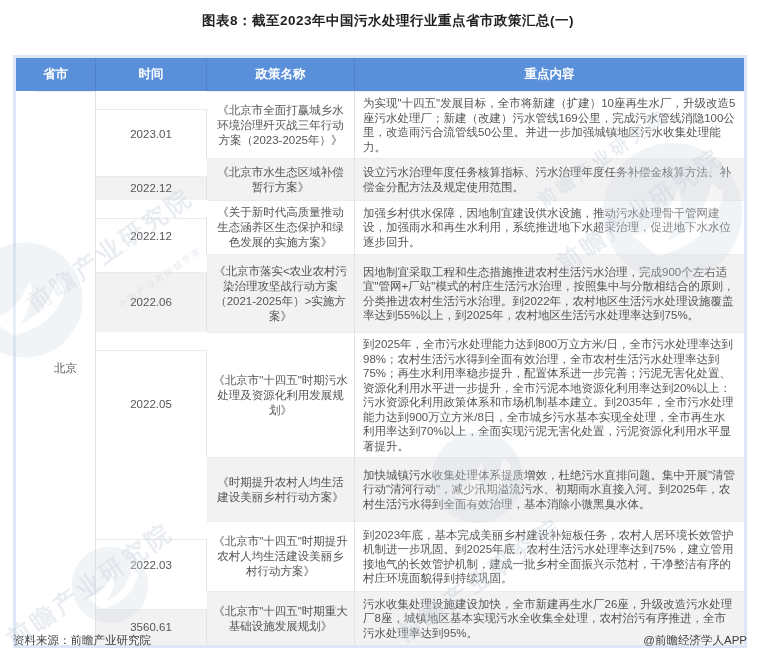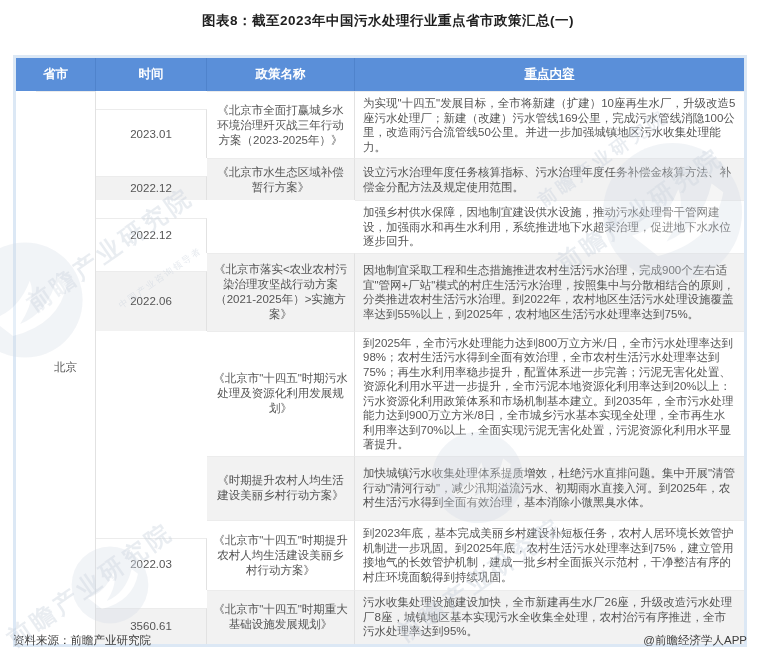--- a/index.html
+++ b/index.html
@@ -25,21 +25,21 @@
     border-right:1px solid #e2e2e2; border-top:1px solid #ececec;
     font-size:11.5px; color:#555; text-align:center;
     padding:4px 5px; line-height:15px;
   }
   .cell.lastcol { border-right:none; }
   .th {
     grid-row:1; background:#5a8fd9; color:#fff; font-weight:bold;
     font-size:12.5px; border-top:none; border-right:1px solid #4f83cc;
     padding:2px 4px;
   }
-  .th.lastcol { border-right:none;text-decoration:underline; }
+  .th.lastcol { border-right:none; }
   .province { grid-column:1; grid-row:2 / span 8; background:#fff;margin-left:20px; }
   .ct { grid-column:2;margin-top:18px; }
   .cp { grid-column:3; }
   .cc {
     grid-column:4; justify-content:flex-start; text-align:left;
     padding:4px 8px; line-height:14.5px;
   }
   .r0 { grid-row:2; } .r1 { grid-row:3; } .r2 { grid-row:4; } .r3 { grid-row:5; }
   .r4 { grid-row:6; } .r5 { grid-row:7; } .r6 { grid-row:8; } .r7 { grid-row:9; }
   .alt { background:#f2f2f2; }
@@ -81,26 +81,28 @@
 
     <div class="cell ct r0">2023.01</div>
     <div class="cell cp r0">《北京市全面打赢城乡水环境治理歼灭战三年行动方案（2023-2025年）》</div>
     <div class="cell cc r0 lastcol">为实现"十四五"发展目标，全市将新建（扩建）10座再生水厂，升级改造5座污水处理厂；新建（改建）污水管线169公里，完成污水管线消隐100公里，改造雨污合流管线50公里。并进一步加强城镇地区污水收集处理能力。</div>
 
     <div class="cell ct r1 alt">2022.12</div>
     <div class="cell cc r1 alt lastcol">设立污水治理年度任务核算指标、污水治理年度任务补偿金核算方法、补偿金分配方法及规定使用范围。</div>
     <div class="cell cp r1 alt">《北京市水生态区域补偿暂行方案》</div>
 
     <div class="cell ct r2">2022.12</div>
+    <div class="cell cp r2">《关于新时代高质量推动生态涵养区生态保护和绿色发展的实施方案》</div>
     <div class="cell cc r2 lastcol">加强乡村供水保障，因地制宜建设供水设施，推动污水处理骨干管网建设，加强雨水和再生水利用，系统推进地下水超采治理，促进地下水水位逐步回升。</div>
 
     <div class="cell ct r3 alt">2022.06</div>
     <div class="cell cp r3 alt">《北京市落实&lt;农业农村污染治理攻坚战行动方案（2021-2025年）&gt;实施方案》</div>
     <div class="cell cc r3 alt lastcol">因地制宜采取工程和生态措施推进农村生活污水治理，完成900个左右适宜"管网+厂站"模式的村庄生活污水治理，按照集中与分散相结合的原则，分类推进农村生活污水治理。到2022年，农村地区生活污水处理设施覆盖率达到55%以上，到2025年，农村地区生活污水处理率达到75%。</div>
 
+    <div class="cell ct r4">2022.05</div>
     <div class="cell cp r4">《北京市"十四五"时期污水处理及资源化利用发展规划》</div>
     <div class="cell cc r4 lastcol">到2025年，全市污水处理能力达到800万立方米/日，全市污水处理率达到98%；农村生活污水得到全面有效治理，全市农村生活污水处理率达到75%；再生水利用率稳步提升，配置体系进一步完善；污泥无害化处置、资源化利用水平进一步提升，全市污泥本地资源化利用率达到20%以上：污水资源化利用政策体系和市场机制基本建立。到2035年，全市污水处理能力达到900万立方米/8日，全市城乡污水基本实现全处理，全市再生水利用率达到70%以上，全面实现污泥无害化处置，污泥资源化利用水平显著提升。</div>
 
     <div class="cell cp r5 alt">《时期提升农村人均生活建设美丽乡村行动方案》</div>
     <div class="cell cc r5 alt lastcol">加快城镇污水收集处理体系提质增效，杜绝污水直排问题。集中开展"清管行动"清河行动"，减少汛期溢流污水、初期雨水直接入河。到2025年，农村生活污水得到全面有效治理，基本消除小微黑臭水体。</div>
 
     <div class="cell ct r6">2022.03</div>
     <div class="cell cp r6">《北京市"十四五"时期提升农村人均生活建设美丽乡村行动方案》</div>
     <div class="cell cc r6 lastcol">到2023年底，基本完成美丽乡村建设补短板任务，农村人居环境长效管护机制进一步巩固。到2025年底，农村生活污水处理率达到75%，建立管用接地气的长效管护机制，建成一批乡村全面振兴示范村，干净整洁有序的村庄环境面貌得到持续巩固。</div>
 

